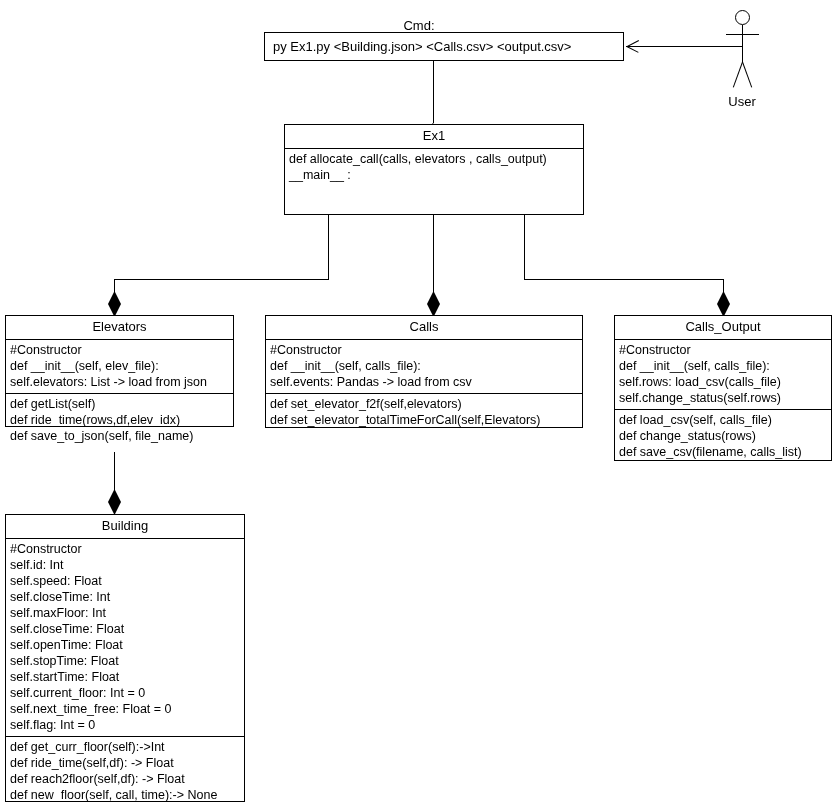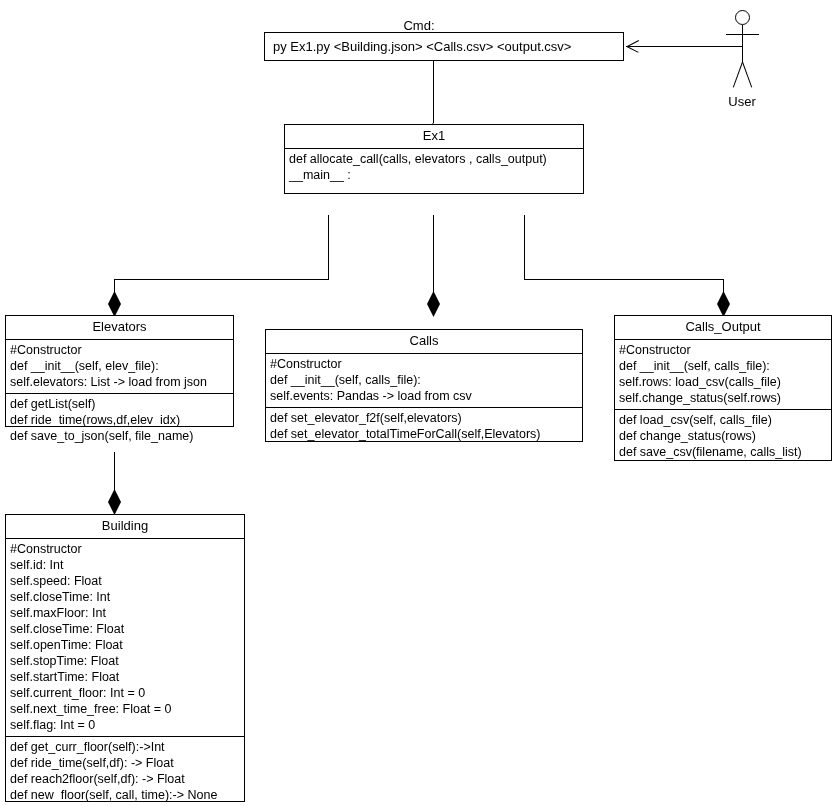--- a/index.html
+++ b/index.html
@@ -171,21 +171,21 @@
     <div class="actor-leg r"></div>
     <div class="actor-label">User</div>
   </div>
 
   <div class="hline" style="left:626px; top:46px; width:117px;"></div>
   <div class="arrow-left" style="left:627px; top:46px;"></div>
 
   <div class="vline" style="left:433px; top:61px; height:62px;"></div>
   <div class="arrow-down" style="left:433px; top:123px;"></div>
 
-  <div class="uml-box" style="left:284px; top:124px; width:300px; height:70px;">
+  <div class="uml-box" style="left:284px; top:124px; width:300px; height:91px;">
     <div class="uml-title">Ex1</div>
     <div class="uml-compartment">
       <div class="uml-line">def allocate_call(calls, elevators , calls_output)</div>
       <div class="uml-line">__main__ :</div>
     </div>
   </div>
 
   <div class="vline" style="left:328px; top:215px; height:64px;"></div>
   <div class="vline" style="left:433px; top:215px; height:78px;"></div>
   <div class="vline" style="left:524px; top:215px; height:64px;"></div>
@@ -207,21 +207,21 @@
       <div class="uml-line">def __init__(self, elev_file):</div>
       <div class="uml-line">self.elevators: List -&gt; load from json</div>
     </div>
     <div class="uml-compartment">
       <div class="uml-line">def getList(self)</div>
       <div class="uml-line">def ride_time(rows,df,elev_idx)</div>
       <div class="uml-line">def save_to_json(self, file_name)</div>
     </div>
   </div>
 
-  <div class="uml-box" style="left:265px; top:329px; width:318px; height:113px;">
+  <div class="uml-box" style="left:265px; top:315px; width:318px; height:113px;">
     <div class="uml-title">Calls</div>
     <div class="uml-compartment">
       <div class="uml-line">#Constructor</div>
       <div class="uml-line">def __init__(self, calls_file):</div>
       <div class="uml-line">self.events: Pandas -&gt; load from csv</div>
     </div>
     <div class="uml-compartment">
       <div class="uml-line">def set_elevator_f2f(self,elevators)</div>
       <div class="uml-line">def set_elevator_totalTimeForCall(self,Elevators)</div>
     </div>

